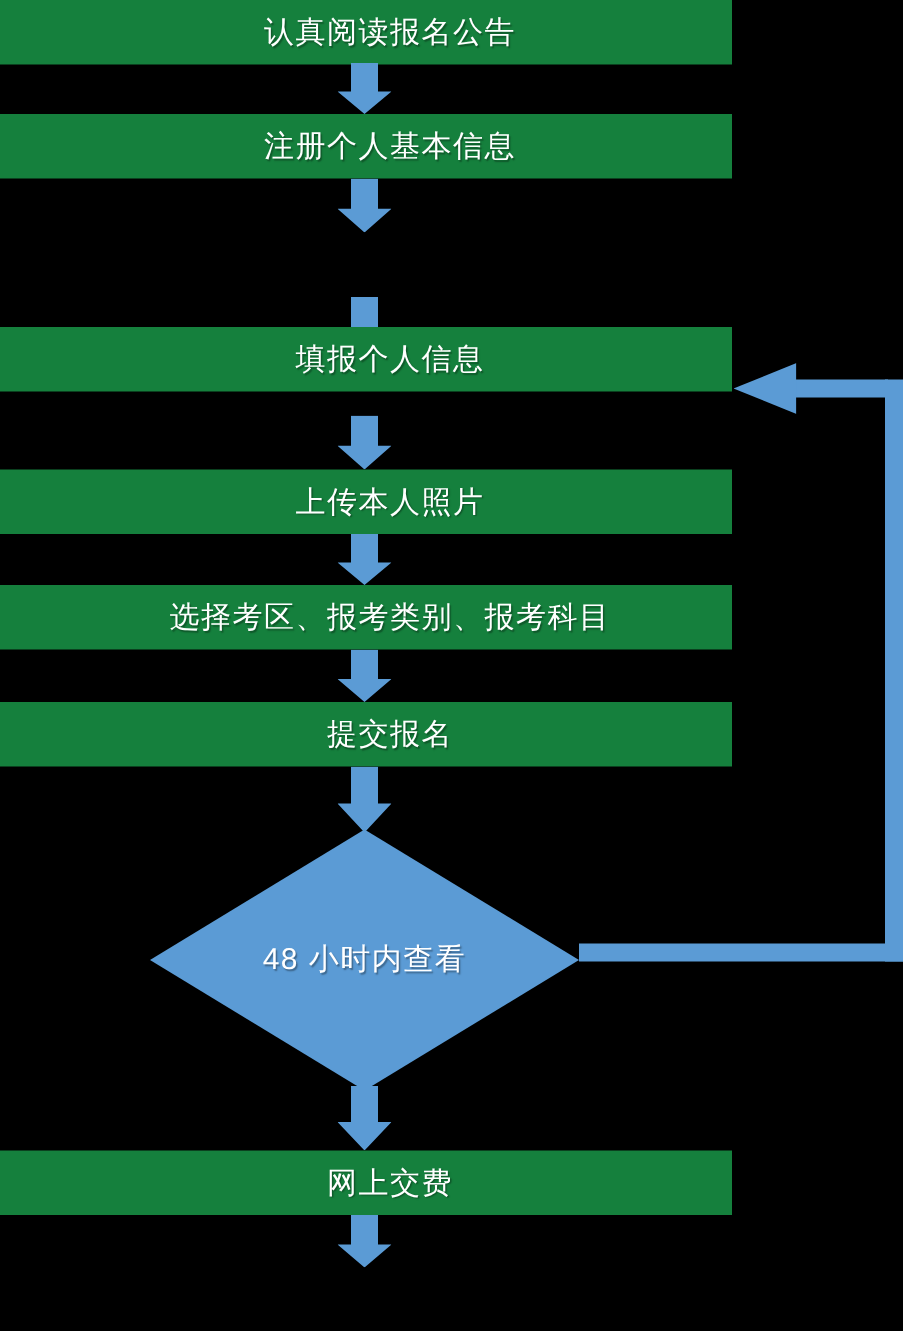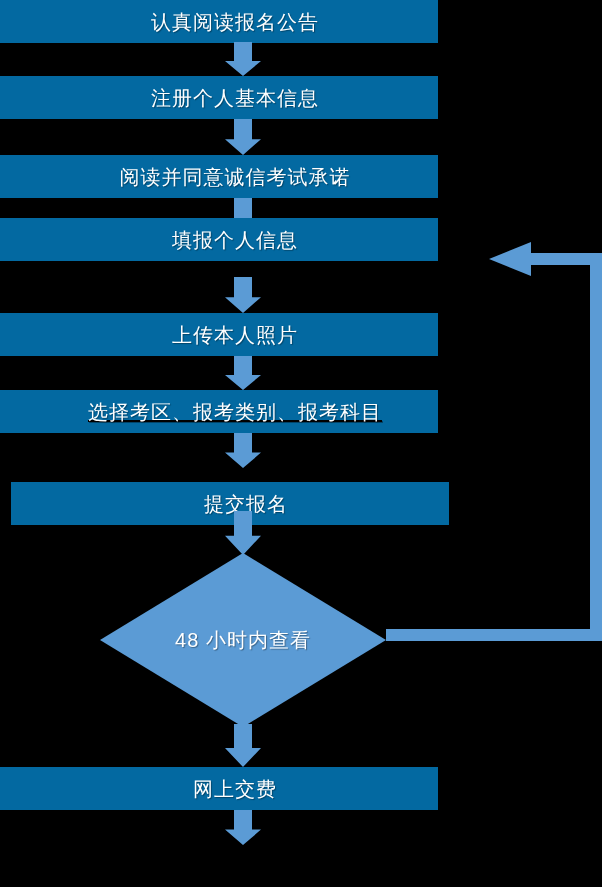--- a/index.html
+++ b/index.html
@@ -15,23 +15,23 @@
     position: relative;
     width: 602px;
     height: 887px;
     background: #000000;
     overflow: hidden;
   }
   
   .proc-box {
     position: absolute;
     left: 0;
-    width: 438px;
+    width: 488px;
     height: 43px;
-    background: #0369a1;
+    background: #15803d;
     display: flex;
     align-items: center;
     justify-content: center;
     box-sizing: border-box;
     padding-left: 32px;
   }
   .proc-label {
     color: #FFFFFF;
     font-size: 20px;
     line-height: 1;
@@ -97,41 +97,38 @@
   <div class="proc-box" style="top:0px;">
     <span class="proc-label">认真阅读报名公告</span>
   </div>
   <div class="down-arrow" style="left:225px; top:42px; height:34px;"></div>
 
   <div class="proc-box" style="top:76px;">
     <span class="proc-label">注册个人基本信息</span>
   </div>
   <div class="down-arrow" style="left:225px; top:119px; height:36px;"></div>
 
-  <div class="proc-box" style="top:155px;">
-    <span class="proc-label">阅读并同意诚信考试承诺</span>
-  </div>
   <div class="down-arrow" style="left:225px; top:198px; height:36px;"></div>
 
   <div class="proc-box" style="top:218px;">
     <span class="proc-label">填报个人信息</span>
   </div>
   <div class="down-arrow" style="left:225px; top:277px; height:36px;"></div>
 
   <div class="proc-box" style="top:313px;">
     <span class="proc-label">上传本人照片</span>
   </div>
   <div class="down-arrow" style="left:225px; top:356px; height:34px;"></div>
 
-  <div class="proc-box" style="top:390px;text-decoration:underline;">
+  <div class="proc-box" style="top:390px;">
     <span class="proc-label">选择考区、报考类别、报考科目</span>
   </div>
   <div class="down-arrow" style="left:225px; top:433px; height:35px;"></div>
 
-  <div class="proc-box" style="top:482px;margin-left:11px;">
+  <div class="proc-box" style="top:468px;">
     <span class="proc-label">提交报名</span>
   </div>
   <div class="down-arrow" style="left:225px; top:511px; height:44px;"></div>
 
   <div class="decision">
     <div class="decision-shape"></div>
     <div class="decision-text">
       <span>48 小时内查看</span>
     </div>
   </div>

